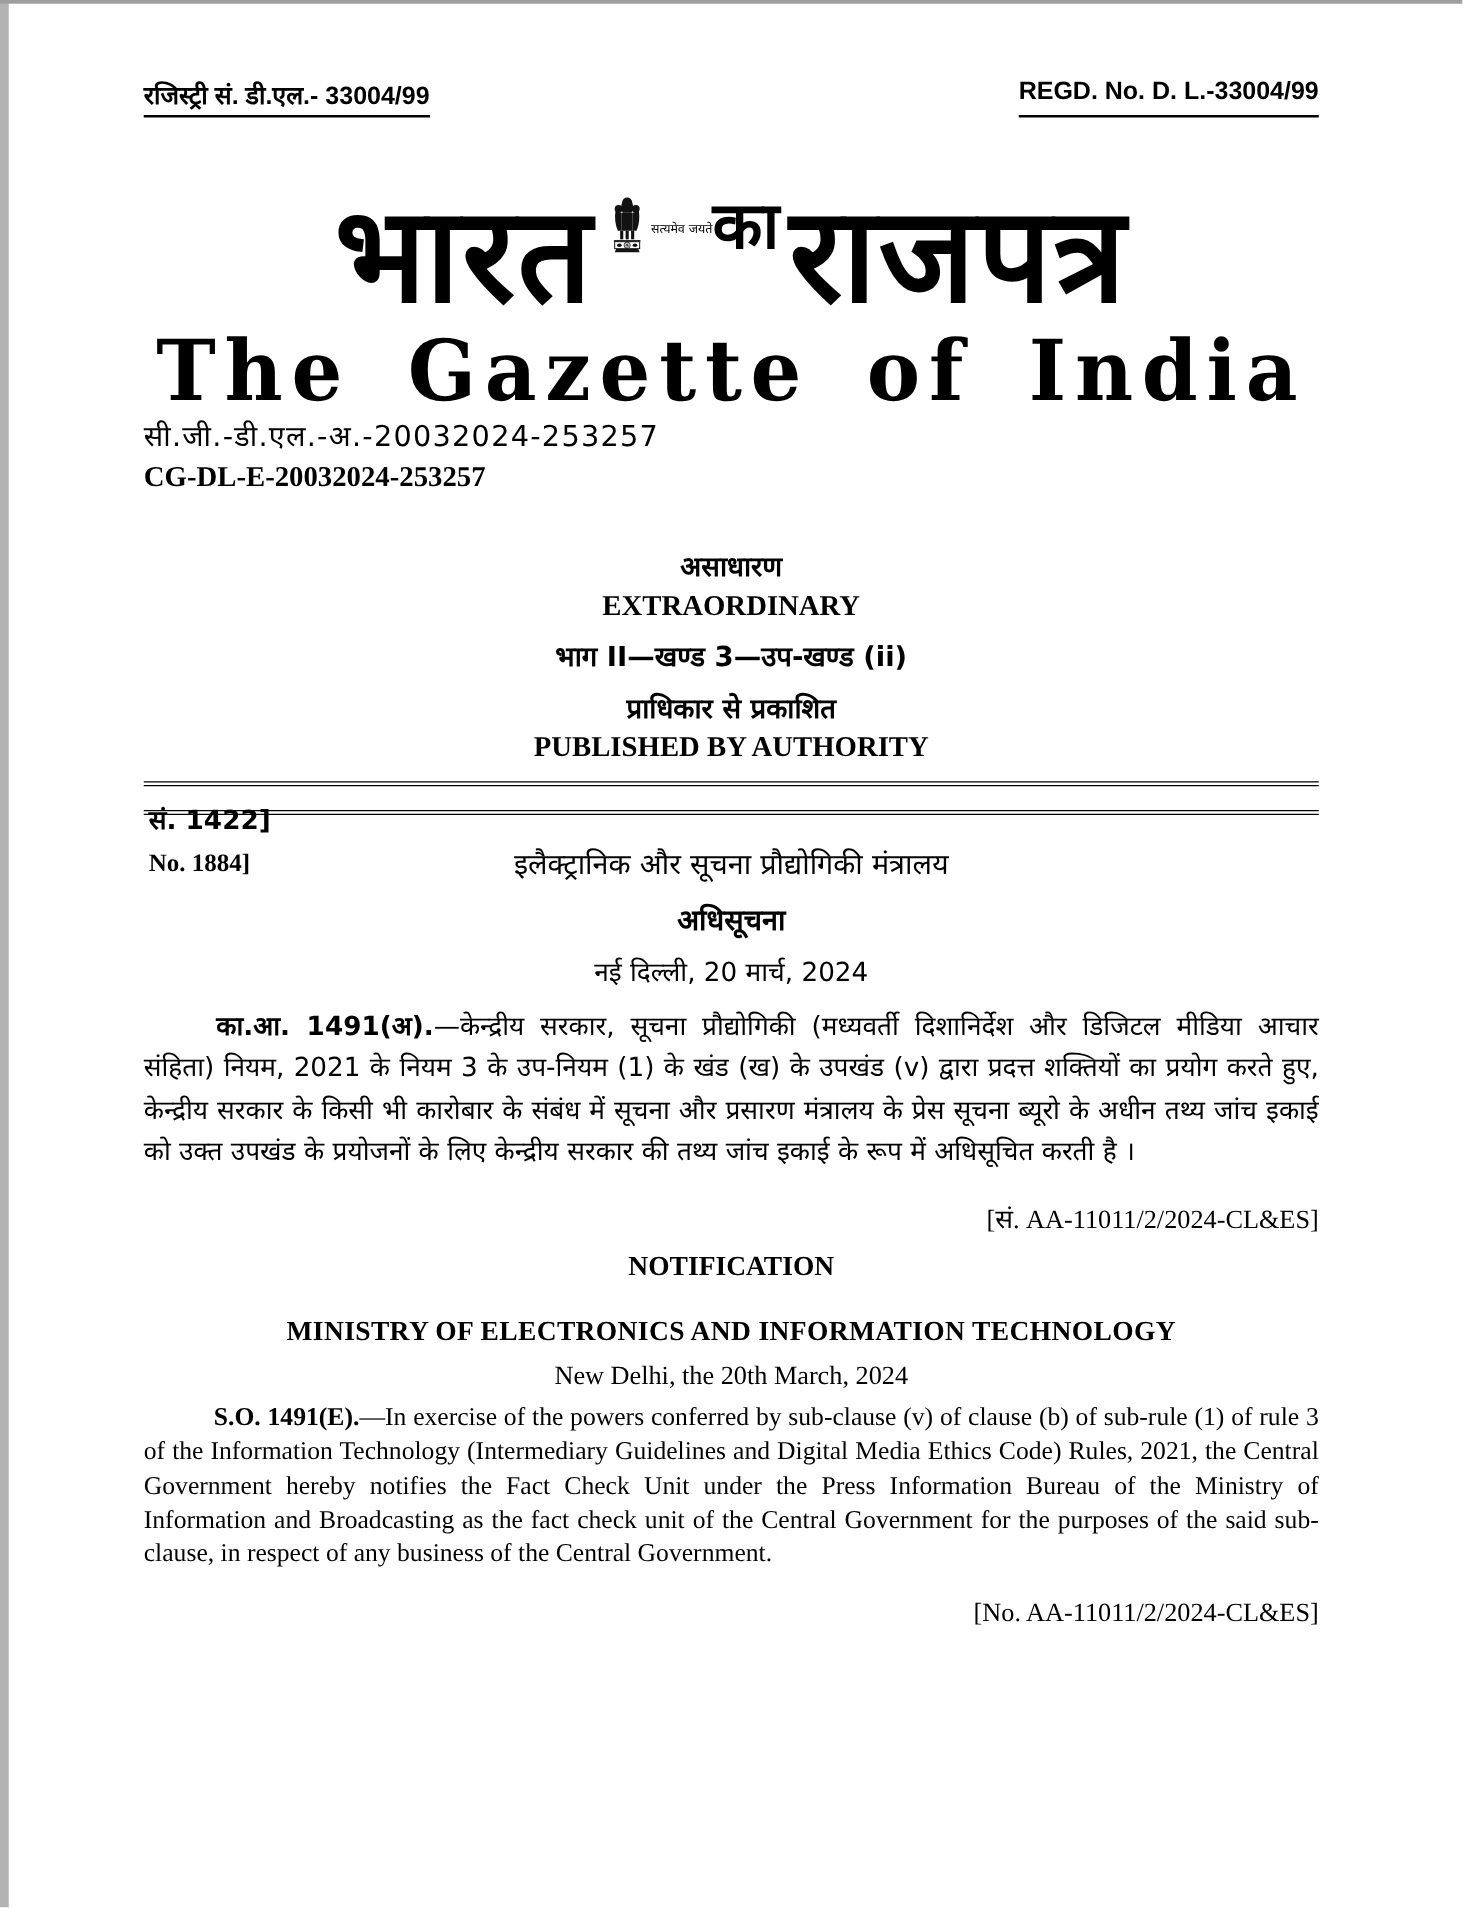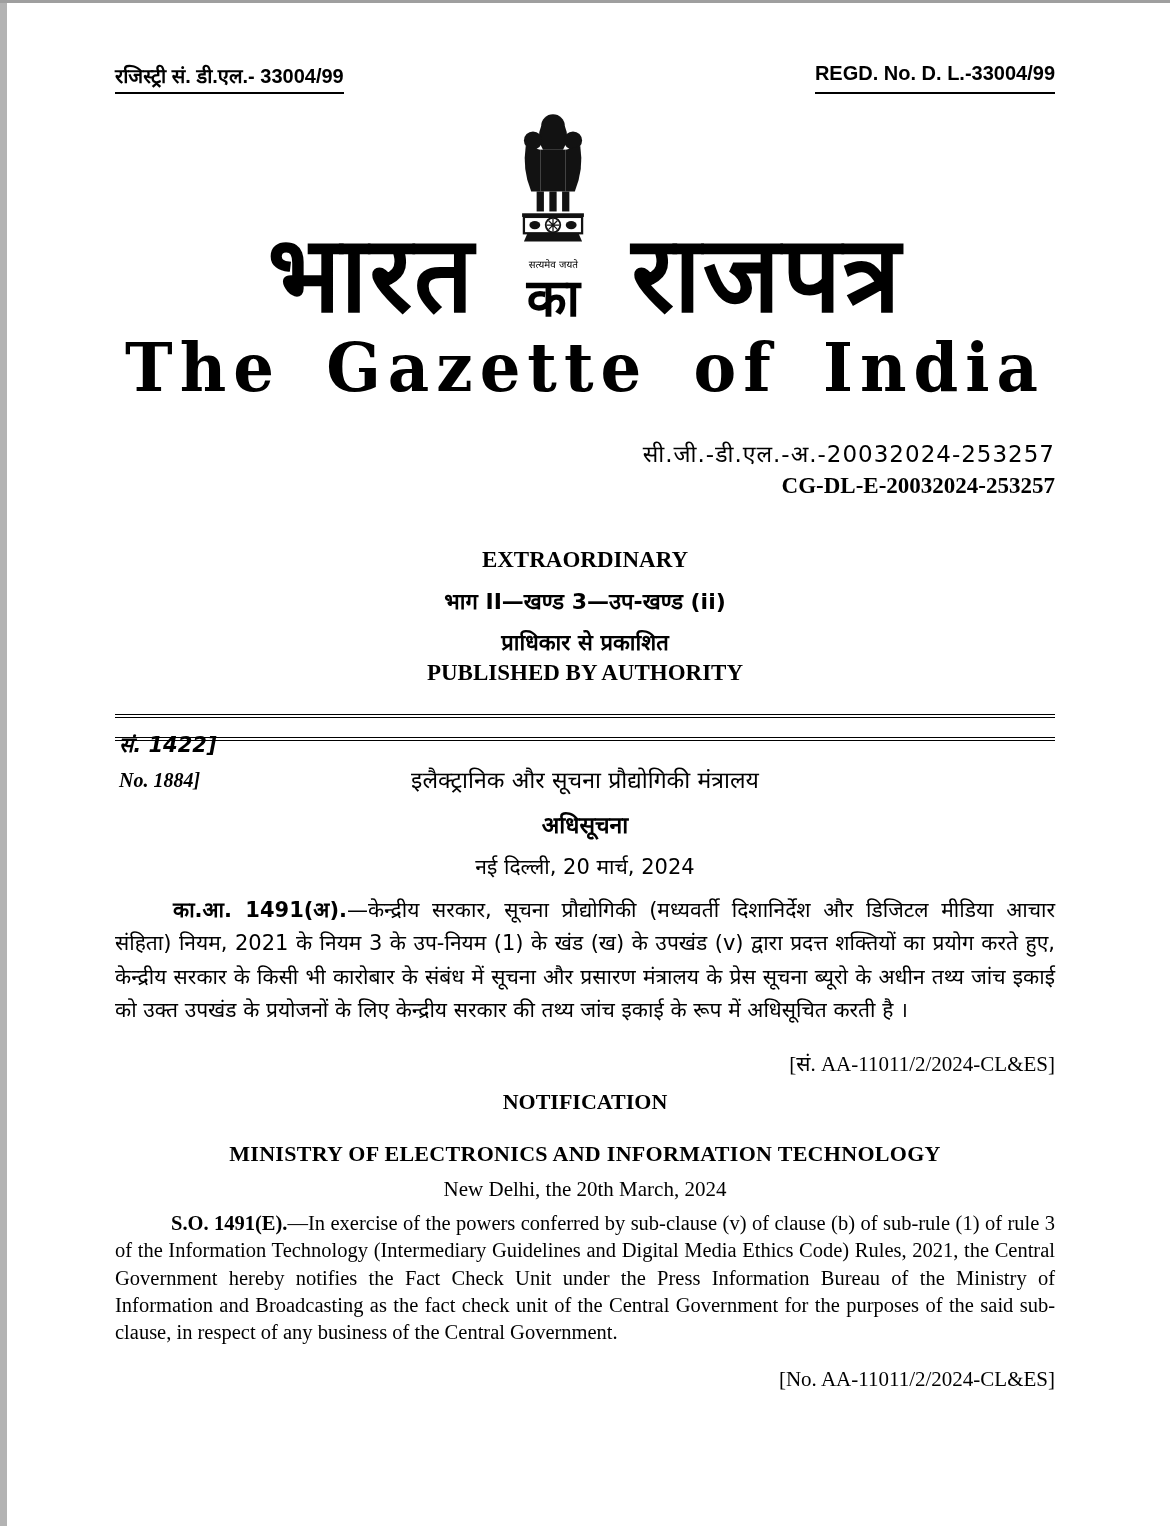--- a/index.html
+++ b/index.html
@@ -14,41 +14,41 @@
   
   .reg-row{display:flex;justify-content:space-between;margin-top:62px;}
   .reg-item{font-family:"Liberation Sans", sans-serif;font-weight:bold;font-size:20px;
     border-bottom:2px solid #000;padding-bottom:3px;}
   .reg-left{font-family:Liberation Sans, sans-serif;}
 
   
   .masthead{display:flex;justify-content:center;align-items:flex-end;gap:8px;margin-top:12px;}
   .mast-hindi{font-family:"DejaVu Sans", sans-serif;font-weight:bold;font-size:104px;line-height:1;
     letter-spacing:2px;transform:scaleY(1.02);}
-  .emblem-col{display:flex;flex-direction:column;align-items:center;width:140px;}
+  .emblem-col{display:flex;flex-direction:row;align-items:center;width:140px;}
   .emblem-col svg{display:block;}
   .motto{font-family:"DejaVu Sans", sans-serif;font-size:10px;margin-top:1px;white-space:nowrap;}
   .kaa{font-family:"DejaVu Sans", sans-serif;font-weight:bold;font-size:52px;line-height:1.05;}
   .gazette-title{text-align:center;font-family:"DejaVu Serif", serif;font-weight:bold;
     font-size:64px;letter-spacing:7px;word-spacing:16px;margin-top:4px;transform:scaleY(1.05);}
 
   
-  .code-block{text-align:right;margin-top:34px;line-height:1.35;}
+  .code-block{text-align:left;line-height:1.35;}
   .code-hi{font-family:"DejaVu Sans", sans-serif;font-size:23px;letter-spacing:1px;}
   .code-en{font-family:"Liberation Serif", serif;font-weight:bold;font-size:23px;}
 
   
   .edition{ text-align:center;margin-top:44px;}
   .ed-hi{font-family:"DejaVu Sans", sans-serif;font-weight:bold;font-size:22px;}
   .ed-en{font-family:"Liberation Serif", serif;font-weight:bold;font-size:23px;}
   .ed-pair{margin-bottom:13px;line-height:1.3;}
 
   
-  .issue-bar{margin-top:26px;border-top:4px double #000;border-bottom:4px double #000;
-    padding:9px 0 10px 0;position:relative;font-style:italic;}
+  .issue-bar{margin-top:12px;border-top:4px double #000;border-bottom:4px double #000;
+    padding:9px 0 10px 0;position:relative;}
   .issue-left{position:absolute;left:4px;top:9px;line-height:1.75;}
   .issue-no-hi{font-family:"DejaVu Sans", sans-serif;font-weight:bold;font-size:21px;}
   .issue-no-en{font-family:"Liberation Serif", serif;font-weight:bold;font-size:20px;}
   .issue-center{text-align:center;line-height:1.7;}
   .issue-date-hi{font-family:"DejaVu Sans", sans-serif;font-weight:bold;font-size:21px;}
   .issue-date-en{font-family:"Liberation Serif", serif;font-weight:bold;font-size:20px;letter-spacing:.2px;}
 
   
   .hi-center{font-family:"DejaVu Sans", sans-serif;text-align:center;}
   .hi-ministry{font-weight:normal;font-size:23px;margin-top:22px;}
@@ -120,20 +120,21 @@
   </div>
   <div class="gazette-title">The Gazette of India</div>
 
   <div class="code-block">
     <div class="code-hi">सी.जी.-डी.एल.-अ.-20032024-253257</div>
     <div class="code-en">CG-DL-E-20032024-253257</div>
   </div>
 
   <div class="edition">
     <div class="ed-pair">
+      <div class="ed-hi">असाधारण</div>
       <div class="ed-en">EXTRAORDINARY</div>
     </div>
     <div class="ed-pair">
       <div class="ed-hi">भाग II—खण्ड 3—उप-खण्ड (ii)</div>
     </div>
     <div class="ed-pair" style="margin-bottom:0;">
       <div class="ed-hi">प्राधिकार से प्रकाशित</div>
       <div class="ed-en">PUBLISHED BY AUTHORITY</div>
     </div>
   </div>

